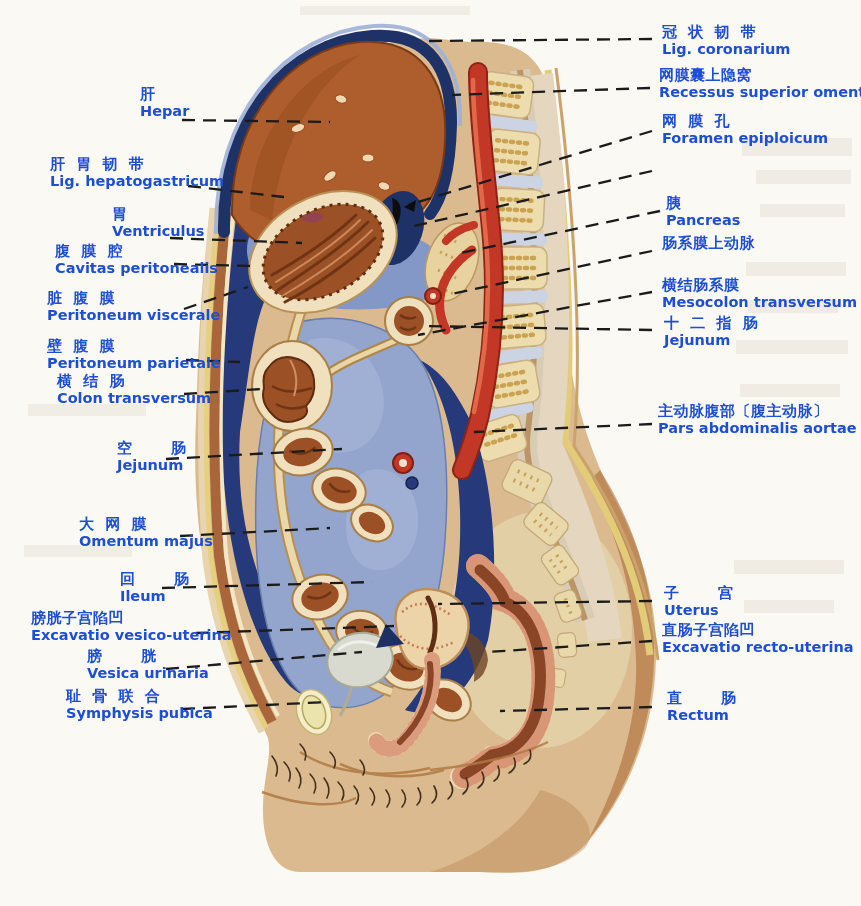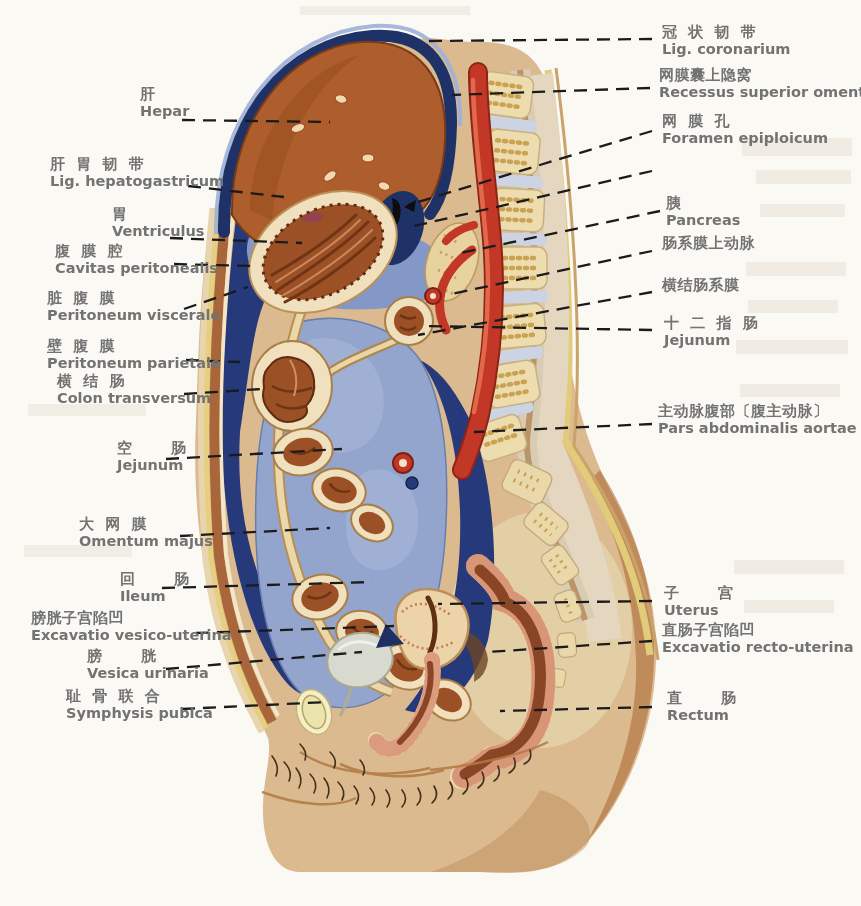--- a/index.html
+++ b/index.html
@@ -2,21 +2,21 @@
 <html><head>
 <meta charset="utf-8">
 <style>
   html,body{margin:0;padding:0;background:#ffffff;}
   #page{
     position:relative;width:861px;height:906px;overflow:hidden;
     background:#fbf9f4;
     font-family:"DejaVu Sans","Liberation Sans",sans-serif;
   }
   #art{position:absolute;left:0;top:0;}
-  .label{position:absolute;color:#737373;line-height:1.12;white-space:nowrap;}
+  .label{position:absolute;color:#1d4ed8;line-height:1.12;white-space:nowrap;}
   .label .zh{font-size:15px;font-weight:700;letter-spacing:3px;}
   .label .zh.tight{letter-spacing:0.5px;}
   .label .la{font-size:14.5px;font-weight:700;letter-spacing:0;}
 </style>
 </head>
 <body>
 
 <div id="page">
 
 <svg id="art" width="861" height="906" viewBox="0 0 861 906" xmlns="http://www.w3.org/2000/svg">
@@ -434,20 +434,21 @@
     </div>
   <div class="label" style="left:666px;top:195px">
     <div class="zh">胰</div>
     <div class="la">Pancreas</div>
     </div>
   <div class="label" style="left:662px;top:235px">
     <div class="zh tight">肠系膜上动脉</div>
     </div>
   <div class="label" style="left:662px;top:277px">
     <div class="zh tight">横结肠系膜</div>
+    <div class="la">Mesocolon transversum</div>
     </div>
   <div class="label" style="left:664px;top:315px">
     <div class="zh">十 二 指 肠</div>
     <div class="la">Jejunum</div>
     </div>
   <div class="label" style="left:658px;top:403px">
     <div class="zh tight">主动脉腹部〔腹主动脉〕</div>
     <div class="la">Pars abdominalis aortae</div>
     </div>
   <div class="label" style="left:664px;top:585px">

